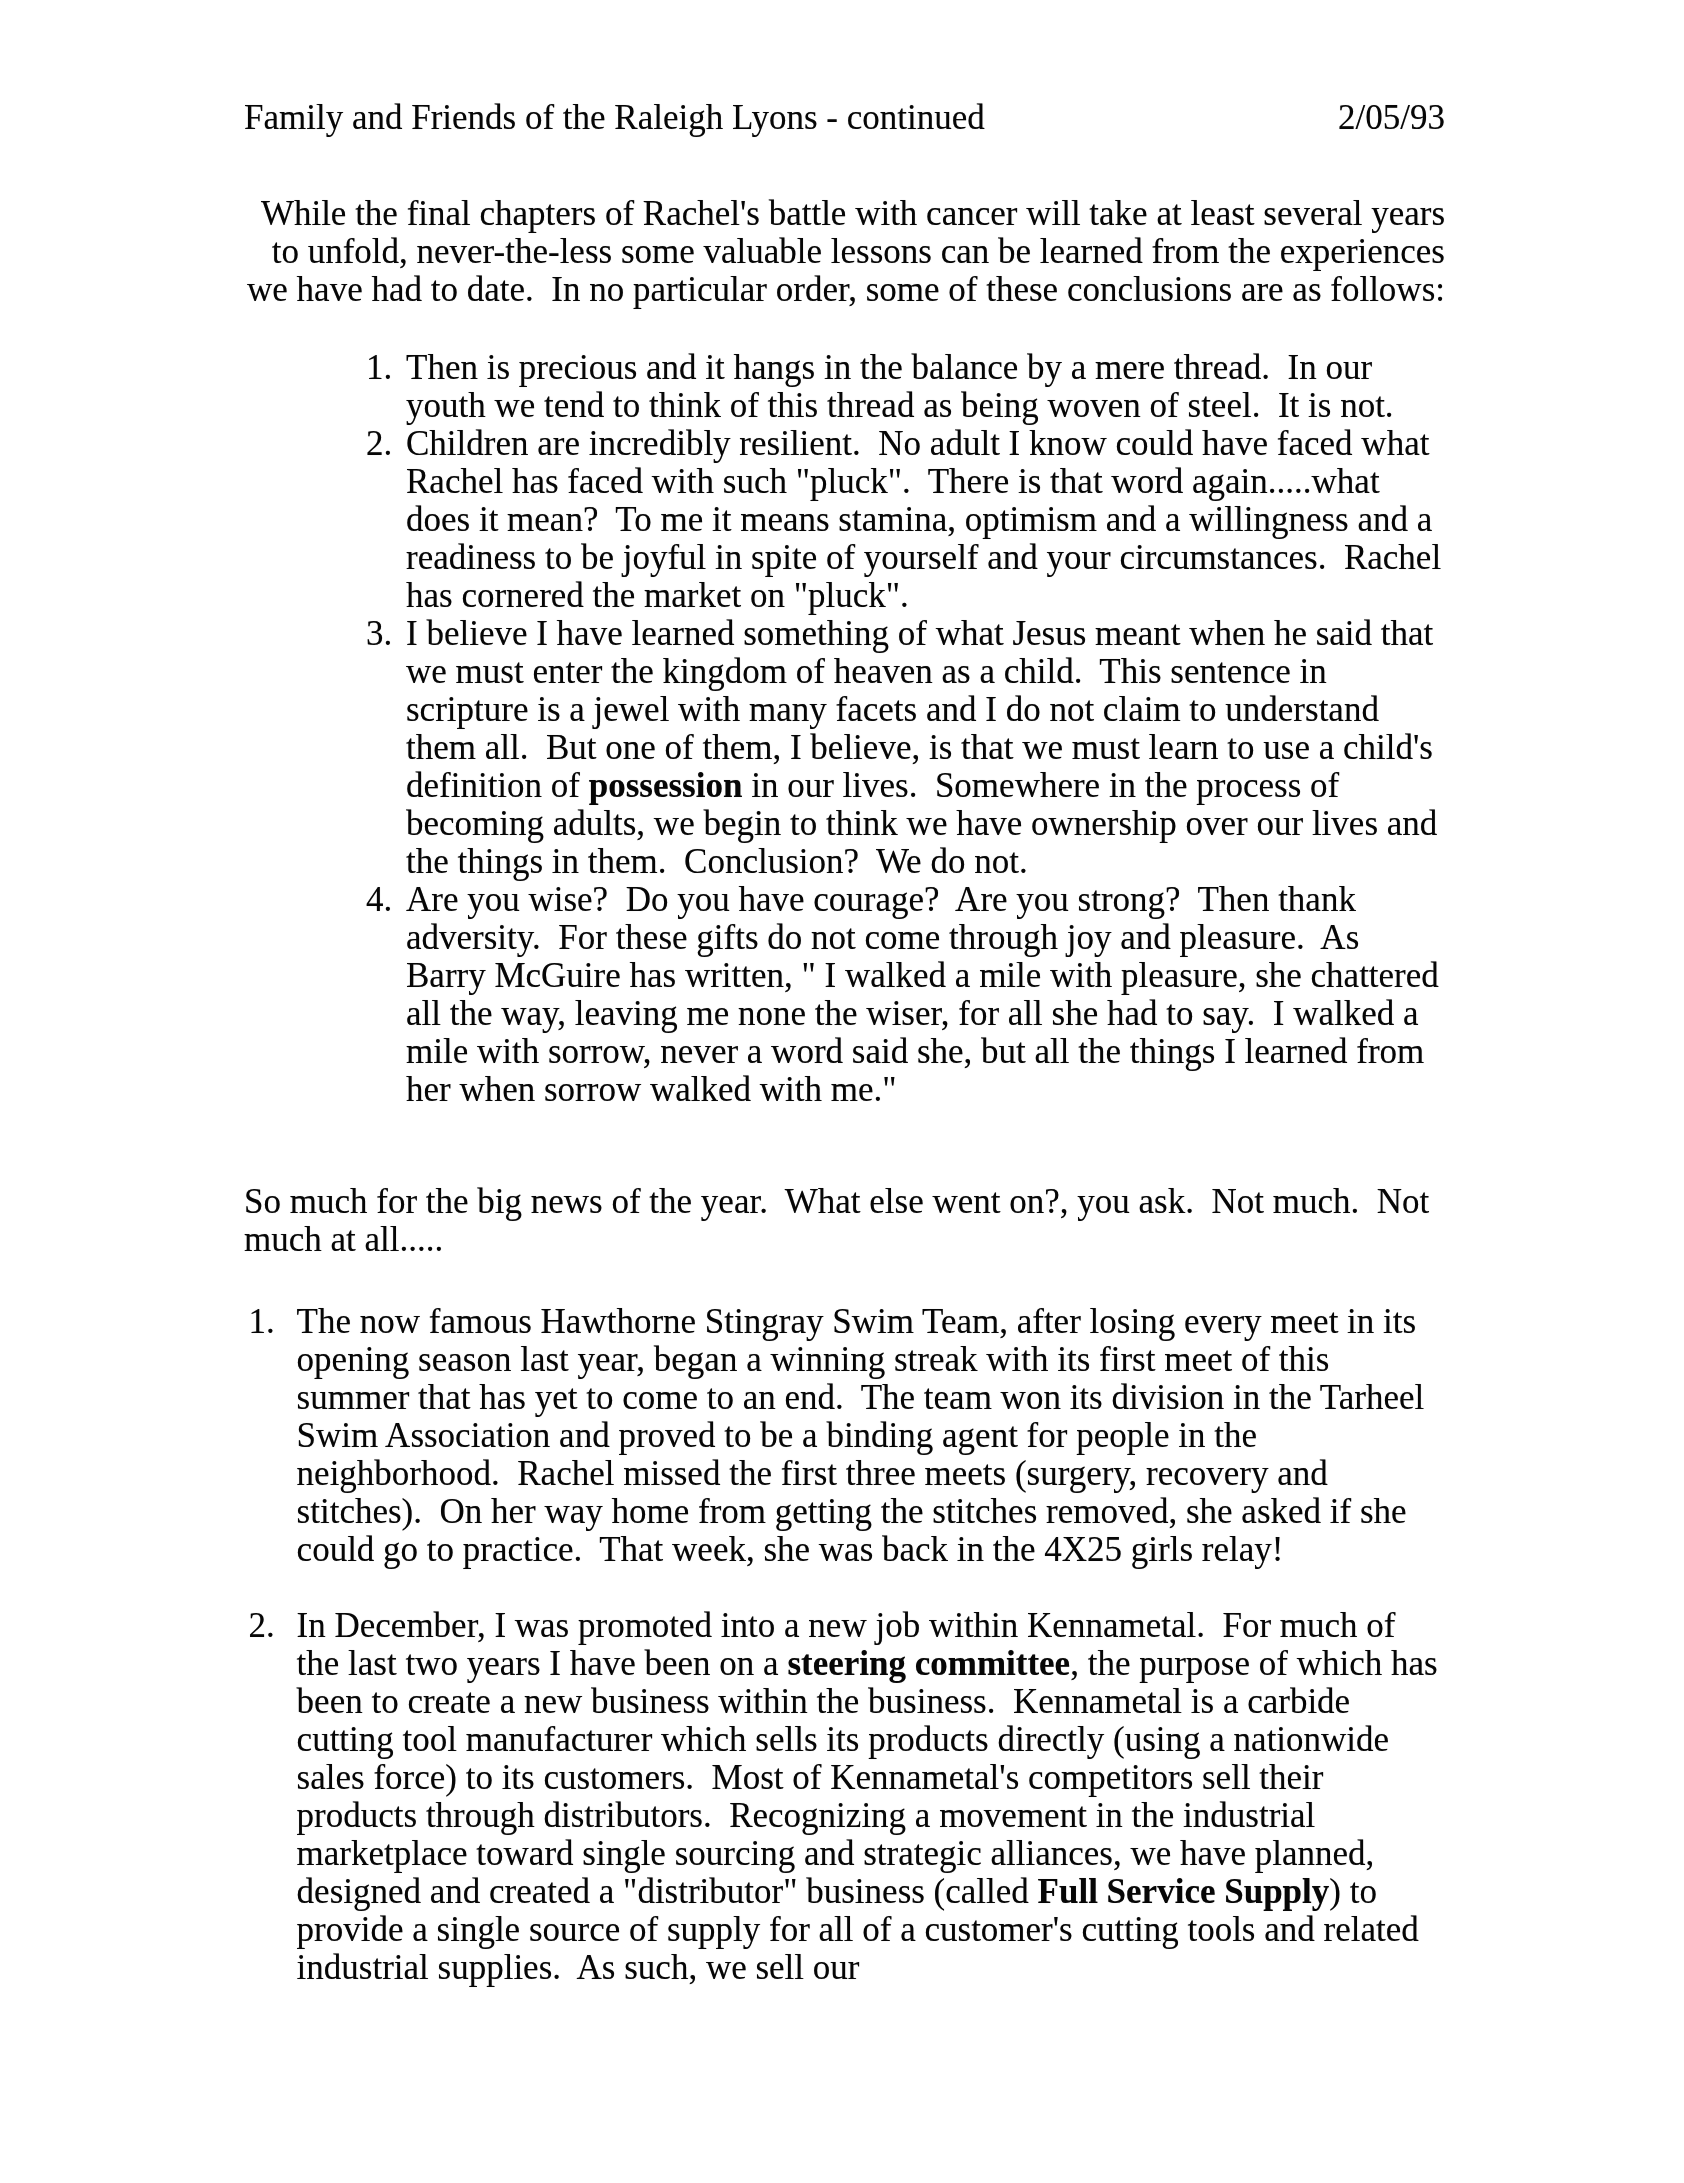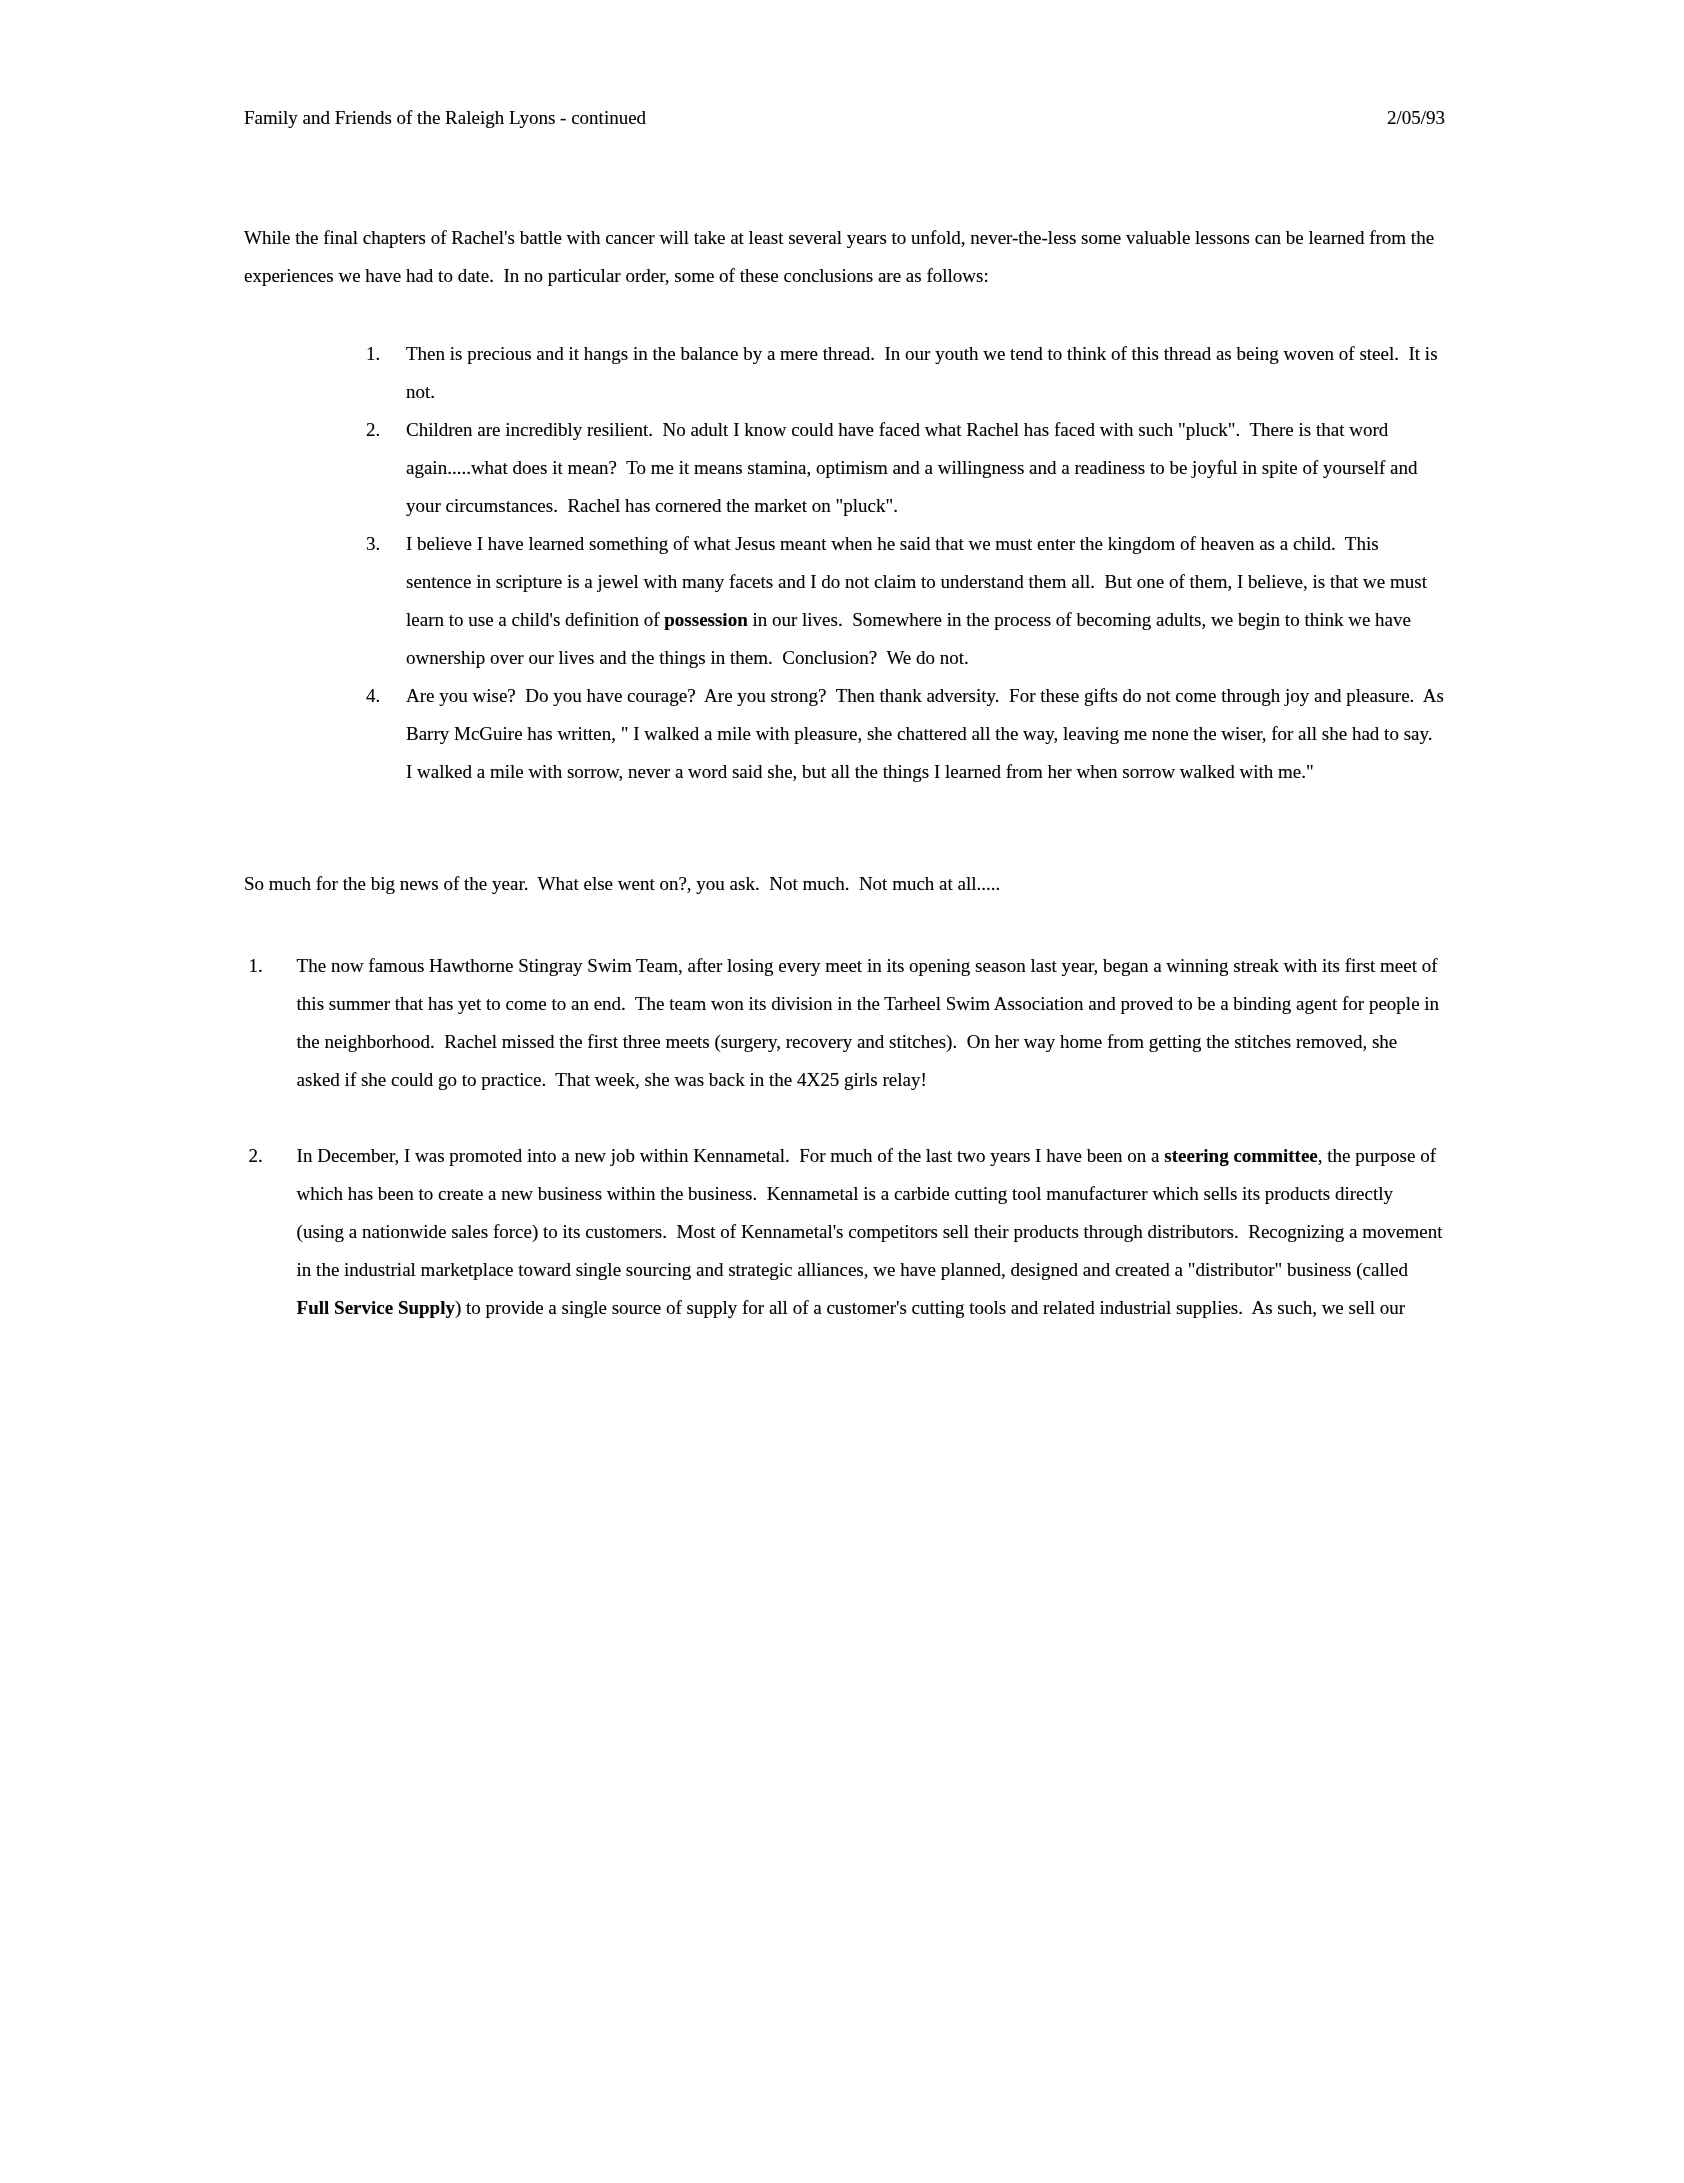--- a/index.html
+++ b/index.html
@@ -8,37 +8,38 @@
     background: #ffffff;
   }
   .page {
     position: relative;
     box-sizing: border-box;
     width: 1684px;
     height: 2183px;
     background: #ffffff;
     color: #060606;
     font-family: "Liberation Serif", "DejaVu Serif", serif;
-    font-size: 19px;
+    font-size: 35px;
     line-height: 38px;
     text-shadow: 0 0 0.7px rgba(0,0,0,0.4);
     padding: 99px 239px 0 244px;
     overflow: hidden;
   }
   .hdr {
     display: flex;
     justify-content: space-between;
     white-space: pre-wrap;
   }
   .para {
     white-space: pre-wrap;
     margin: 0;
   }
   .intro {
-    margin-top: 82px;
+    margin-top: 58px;
+    text-align: right;
   }
   .list {
     margin: 0;
   }
   .lessons {
     margin-top: 40px;
   }
   .transition {
     margin-top: 74px;
   }

